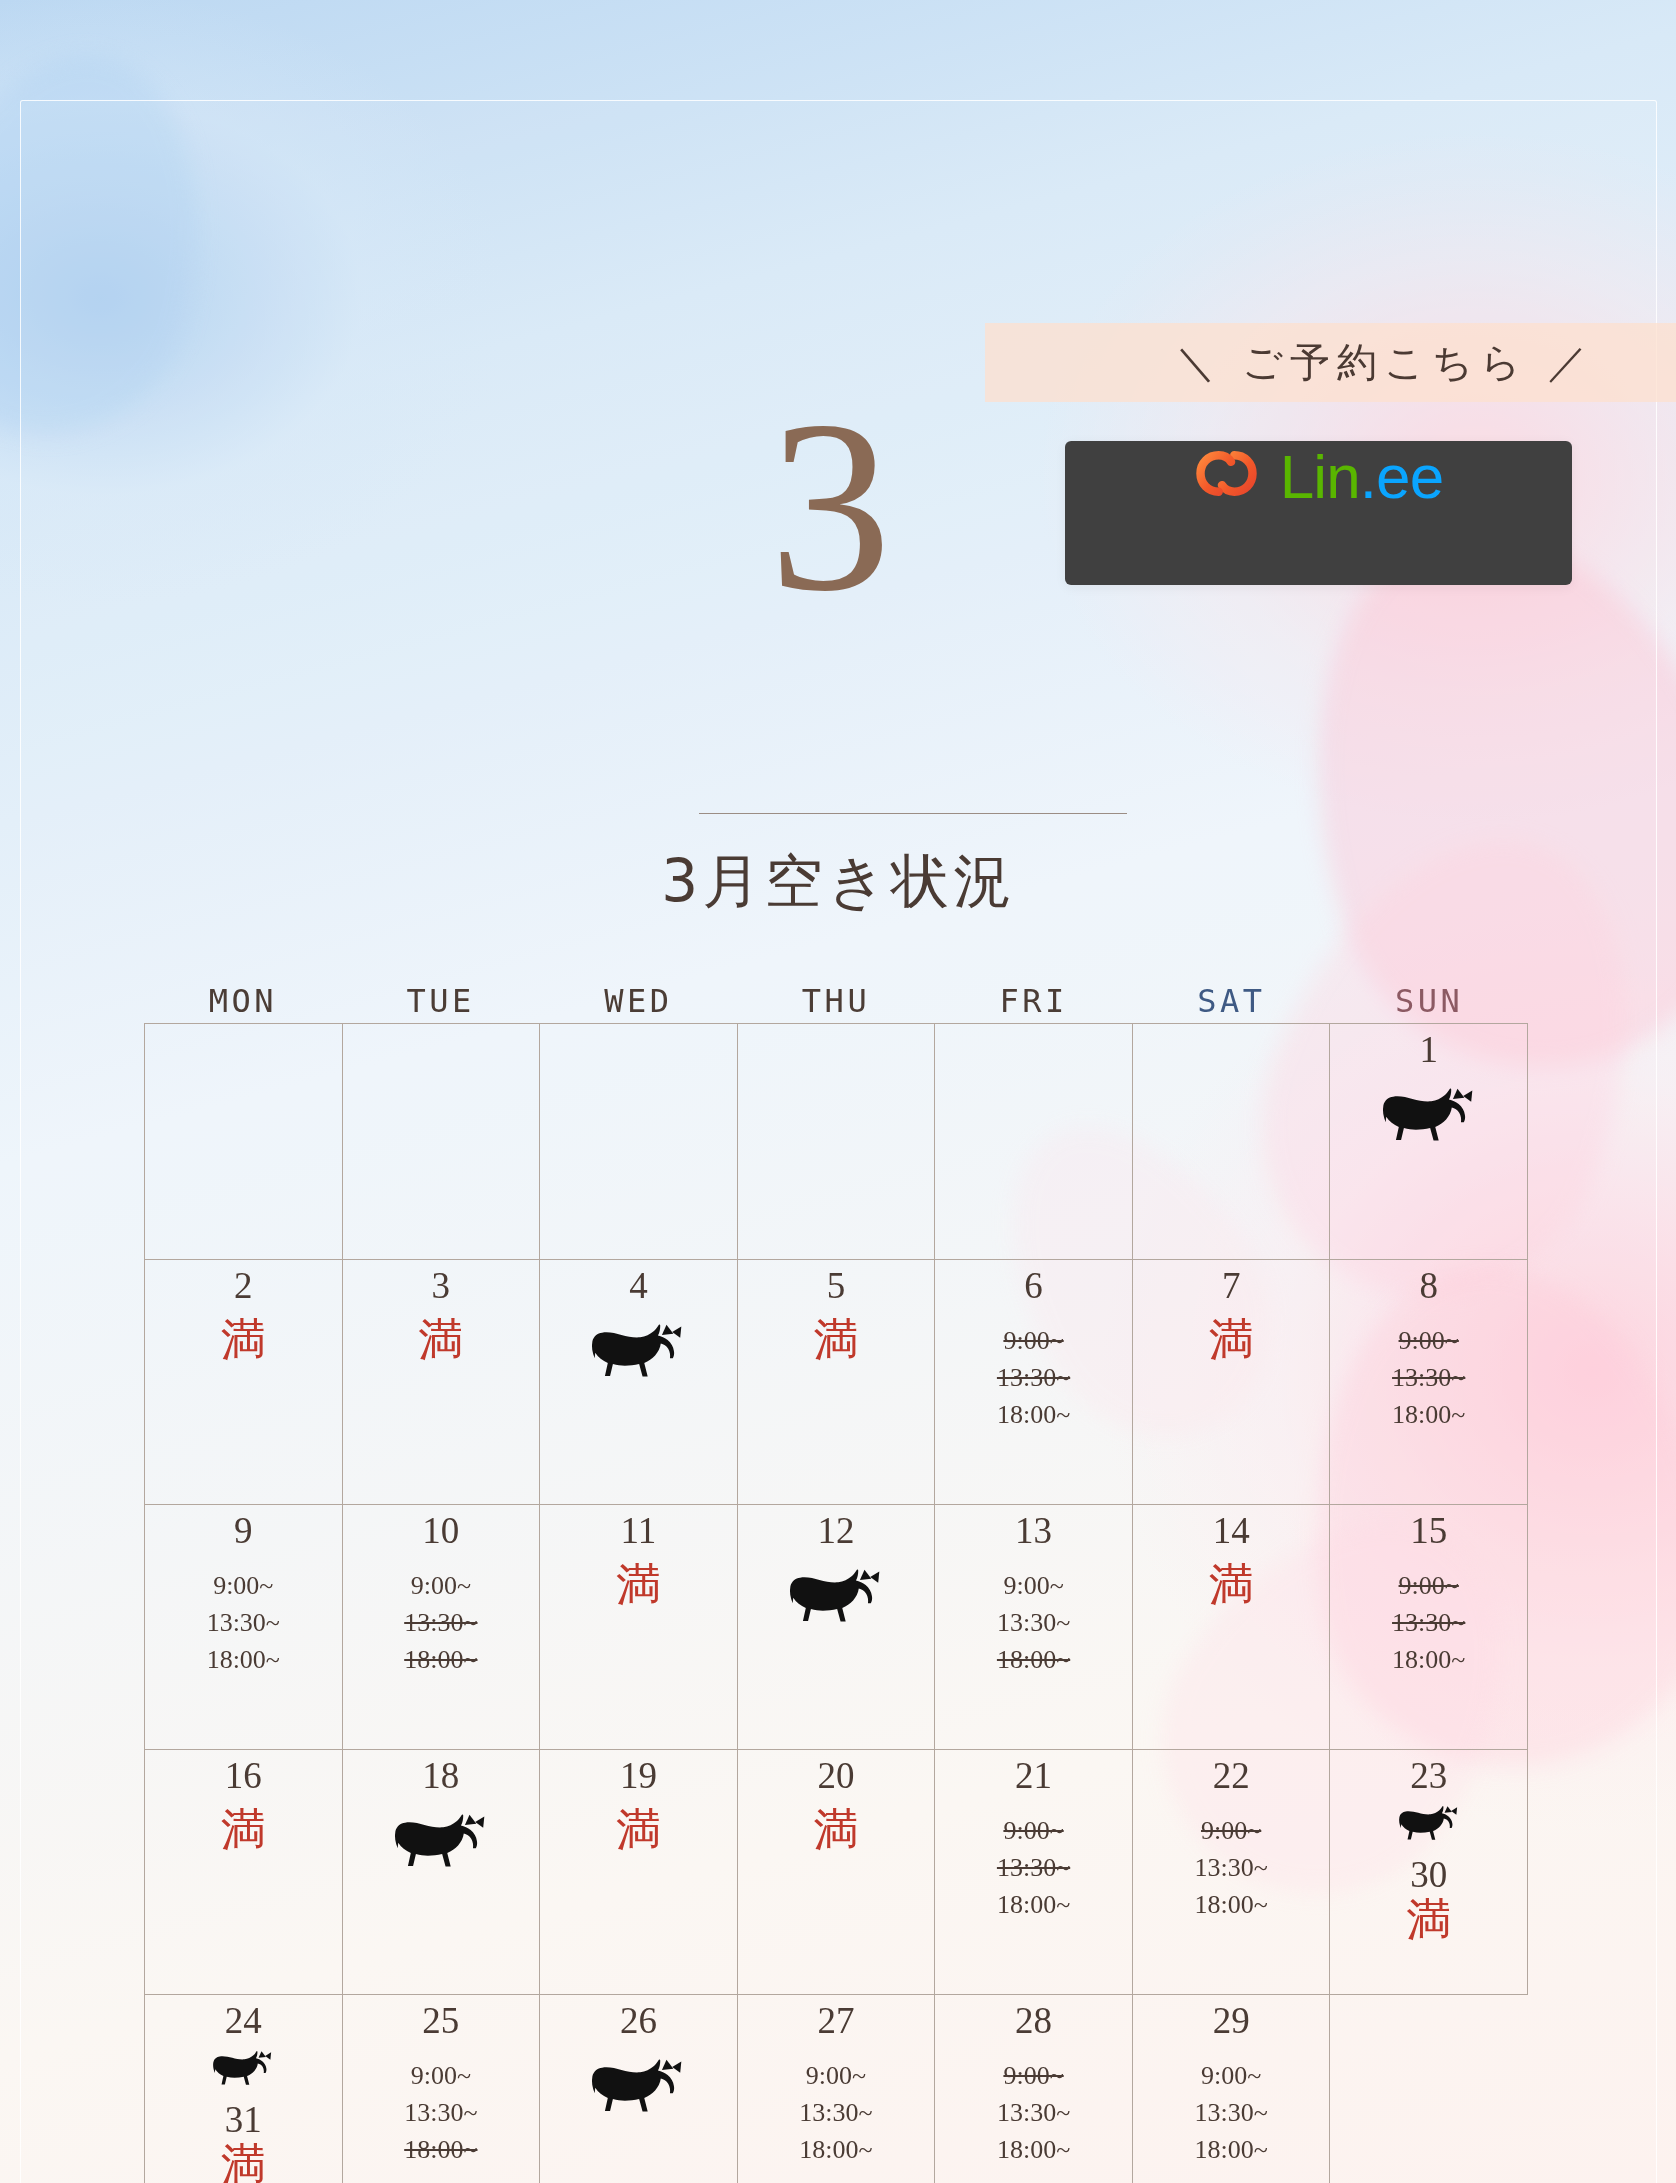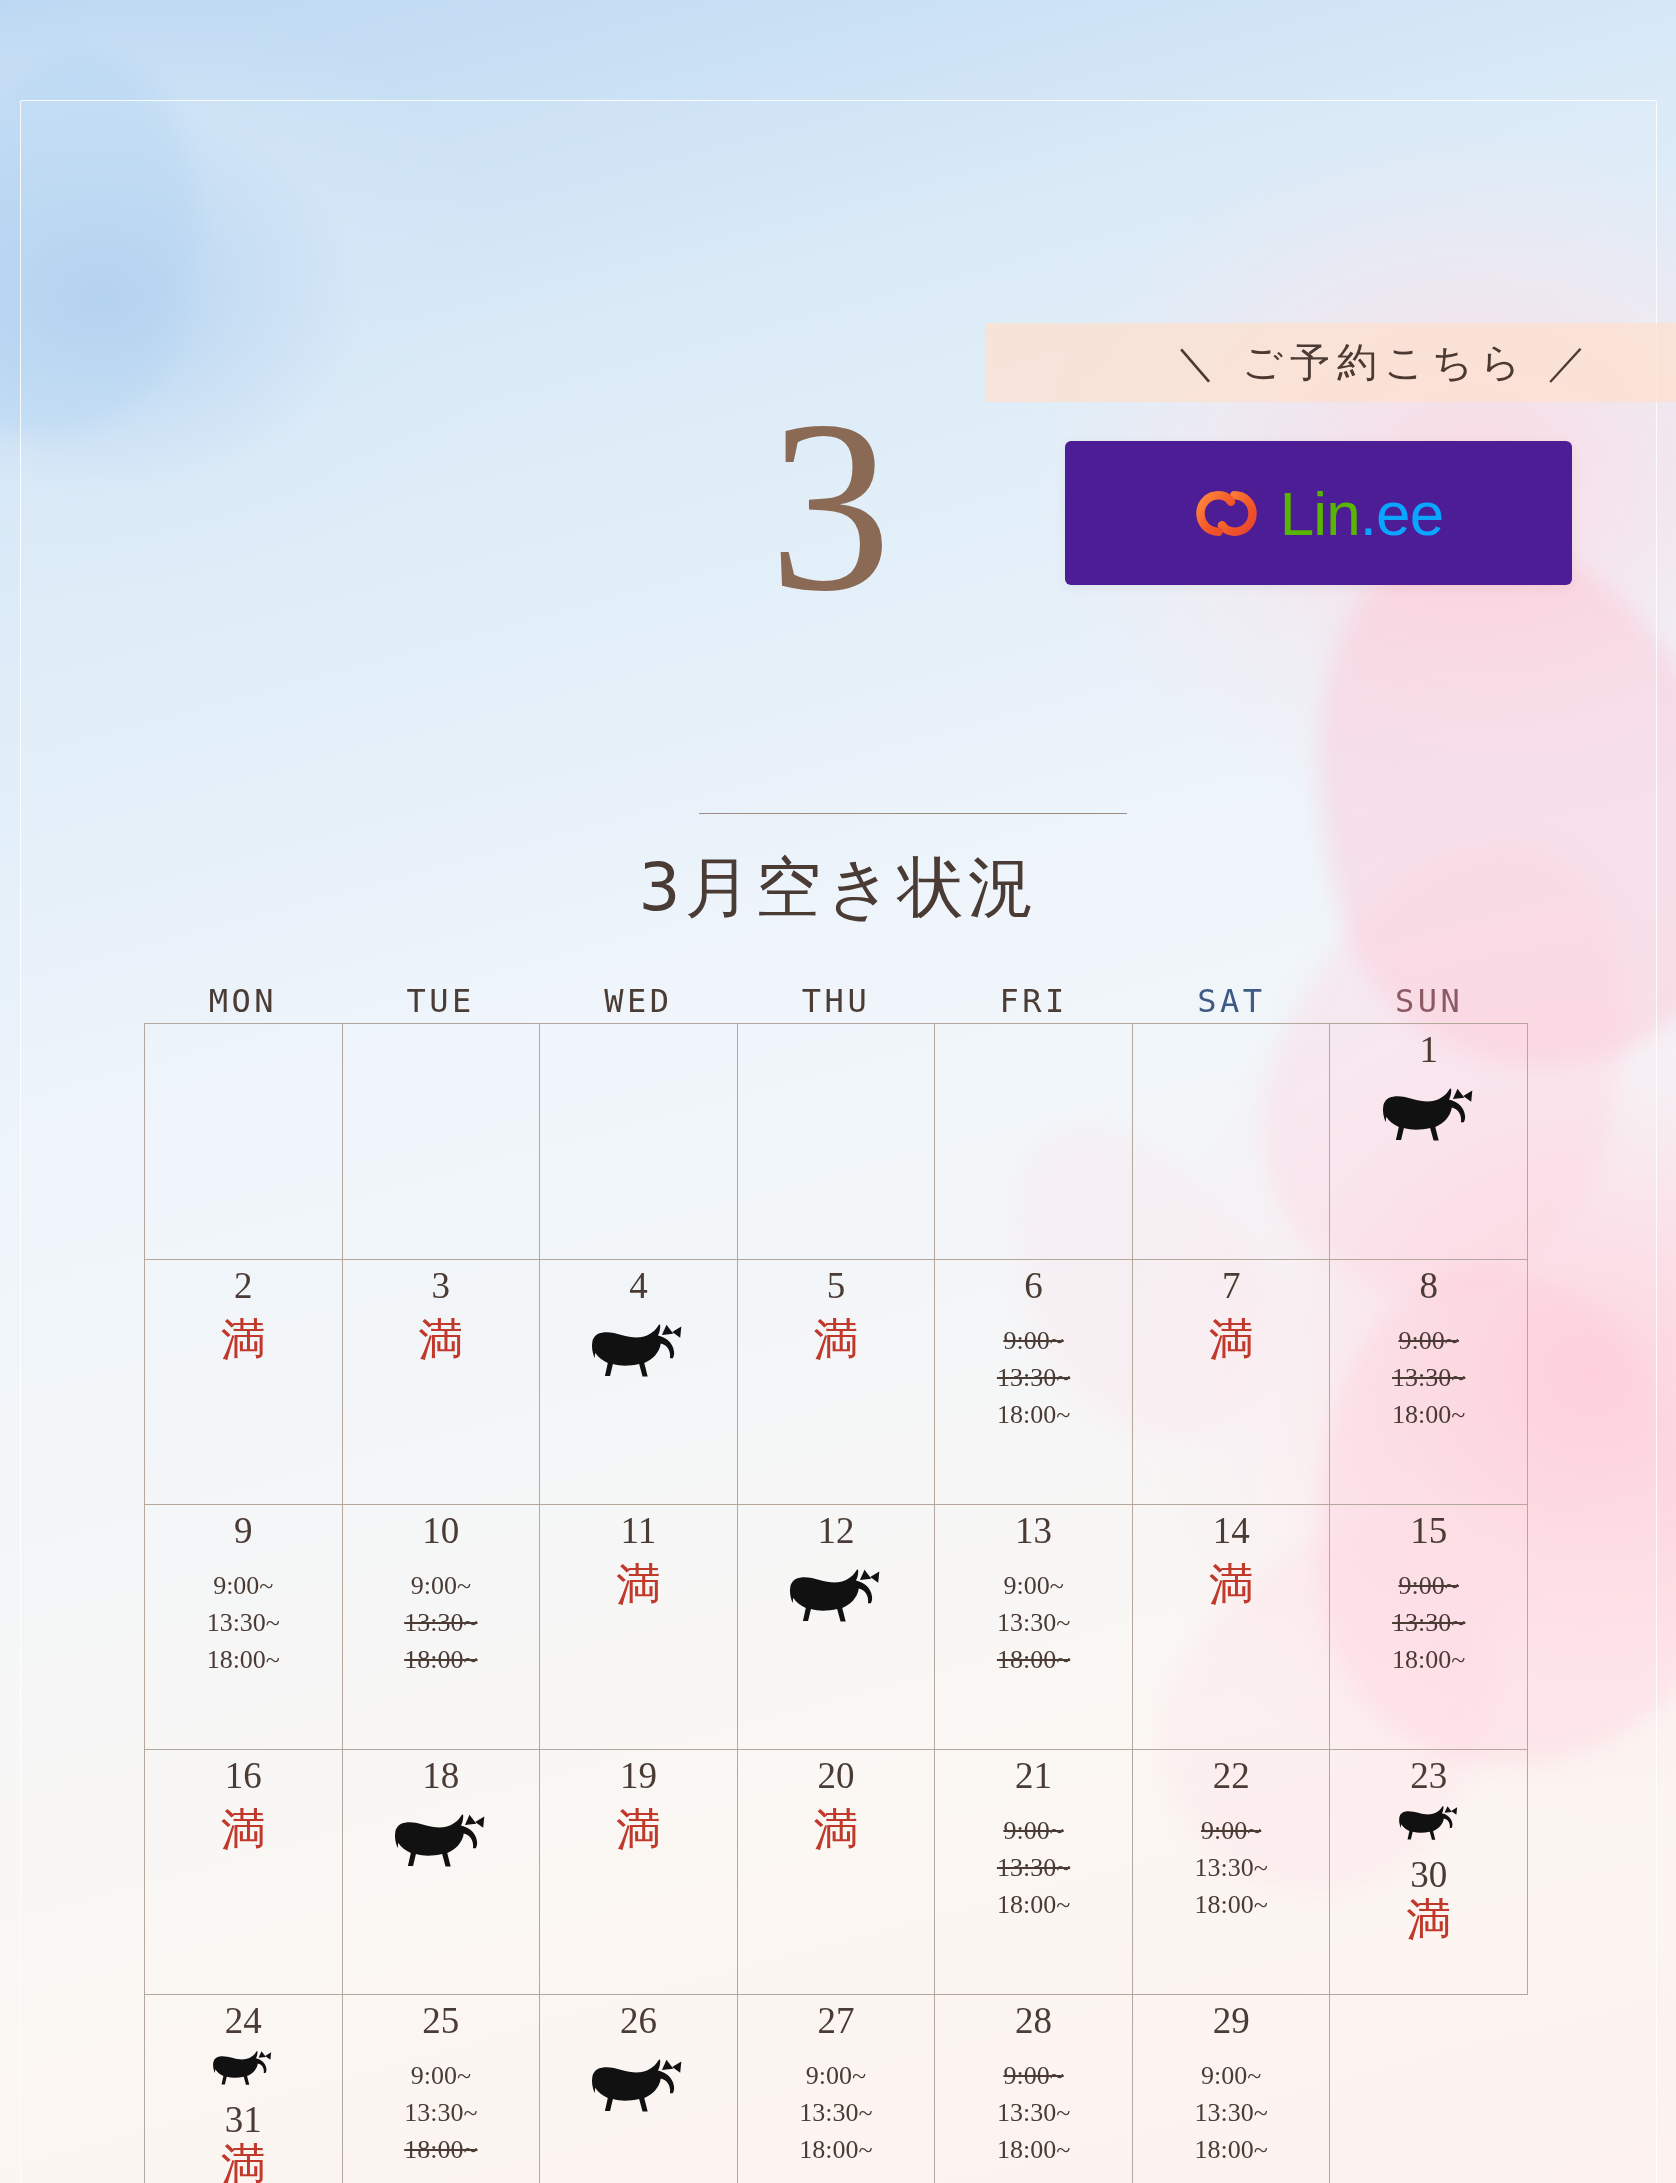--- a/index.html
+++ b/index.html
@@ -81,24 +81,24 @@
     color: #4b3a33;
     white-space: nowrap;
   }
 
   .line-badge {
     position: absolute;
     left: 1065px;
     top: 441px;
     width: 507px;
     height: 144px;
-    background: #4c1d95;
+    background: #404040;
     border-radius: 6.1px;
     display: flex;
-    align-items: center;
+    align-items: flex-start;
     justify-content: center;
     gap: 21px;
     box-shadow: 0 2.6px 11.4px rgba(0,0,0,0.05);
   }
   .line-logo {
     width: 65px;
     height: 65px;
     flex: none;
   }
   .line-text {
@@ -121,21 +121,21 @@
     background: #9b8d84;
   }
 
   .sub-title {
     position: absolute;
     left: 0;
     top: 843px;
     width: 1677px;
     text-align: center;
     font-family: "DejaVu Sans", sans-serif;
-    font-size: 66px;
+    font-size: 58px;
     letter-spacing: 4.4px;
     color: #4a3b34;
   }
 
   
   .cal {
     position: absolute;
     left: 144px;
     top: 982px;
     width: 1384px;

